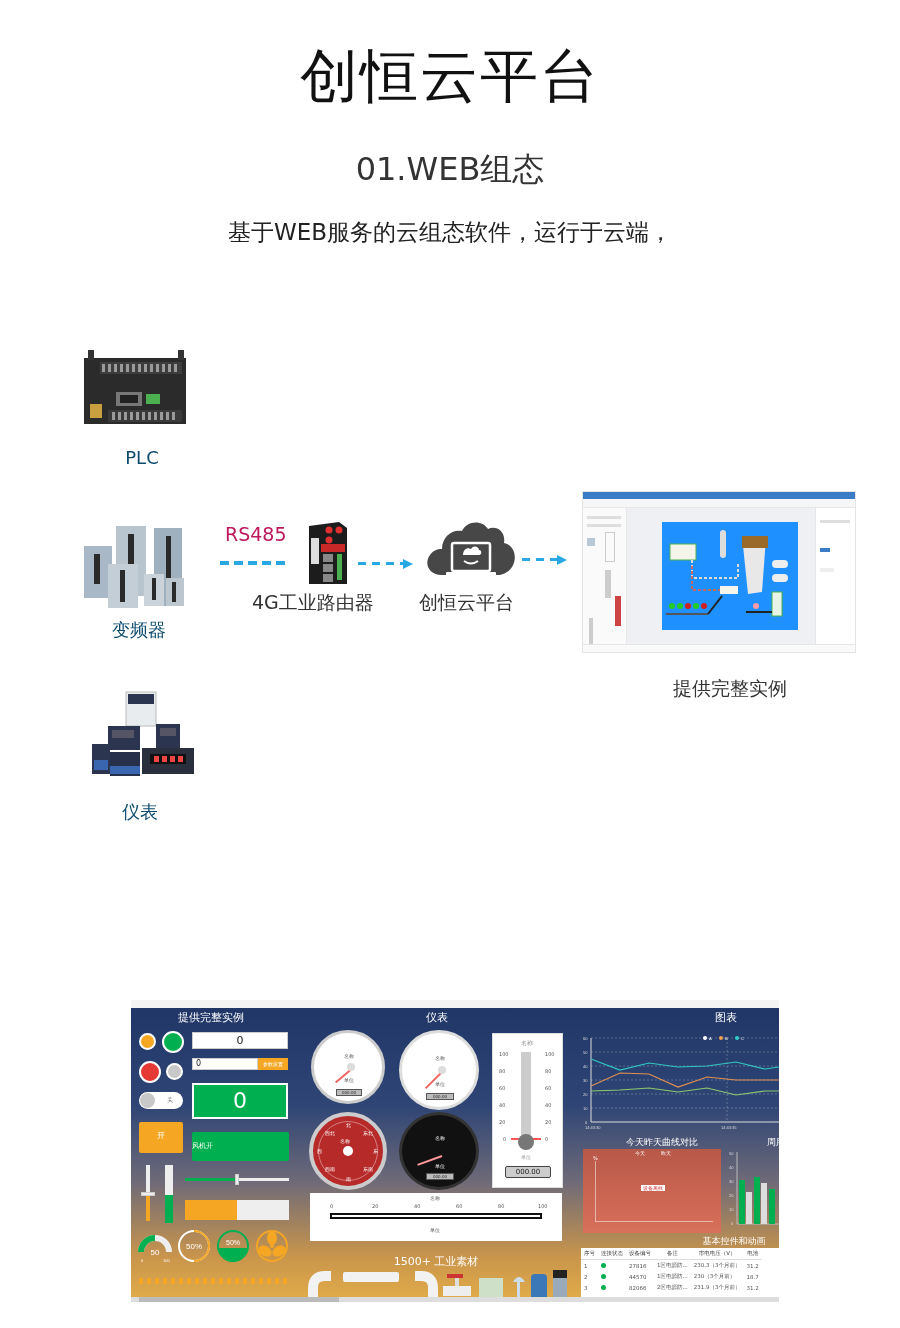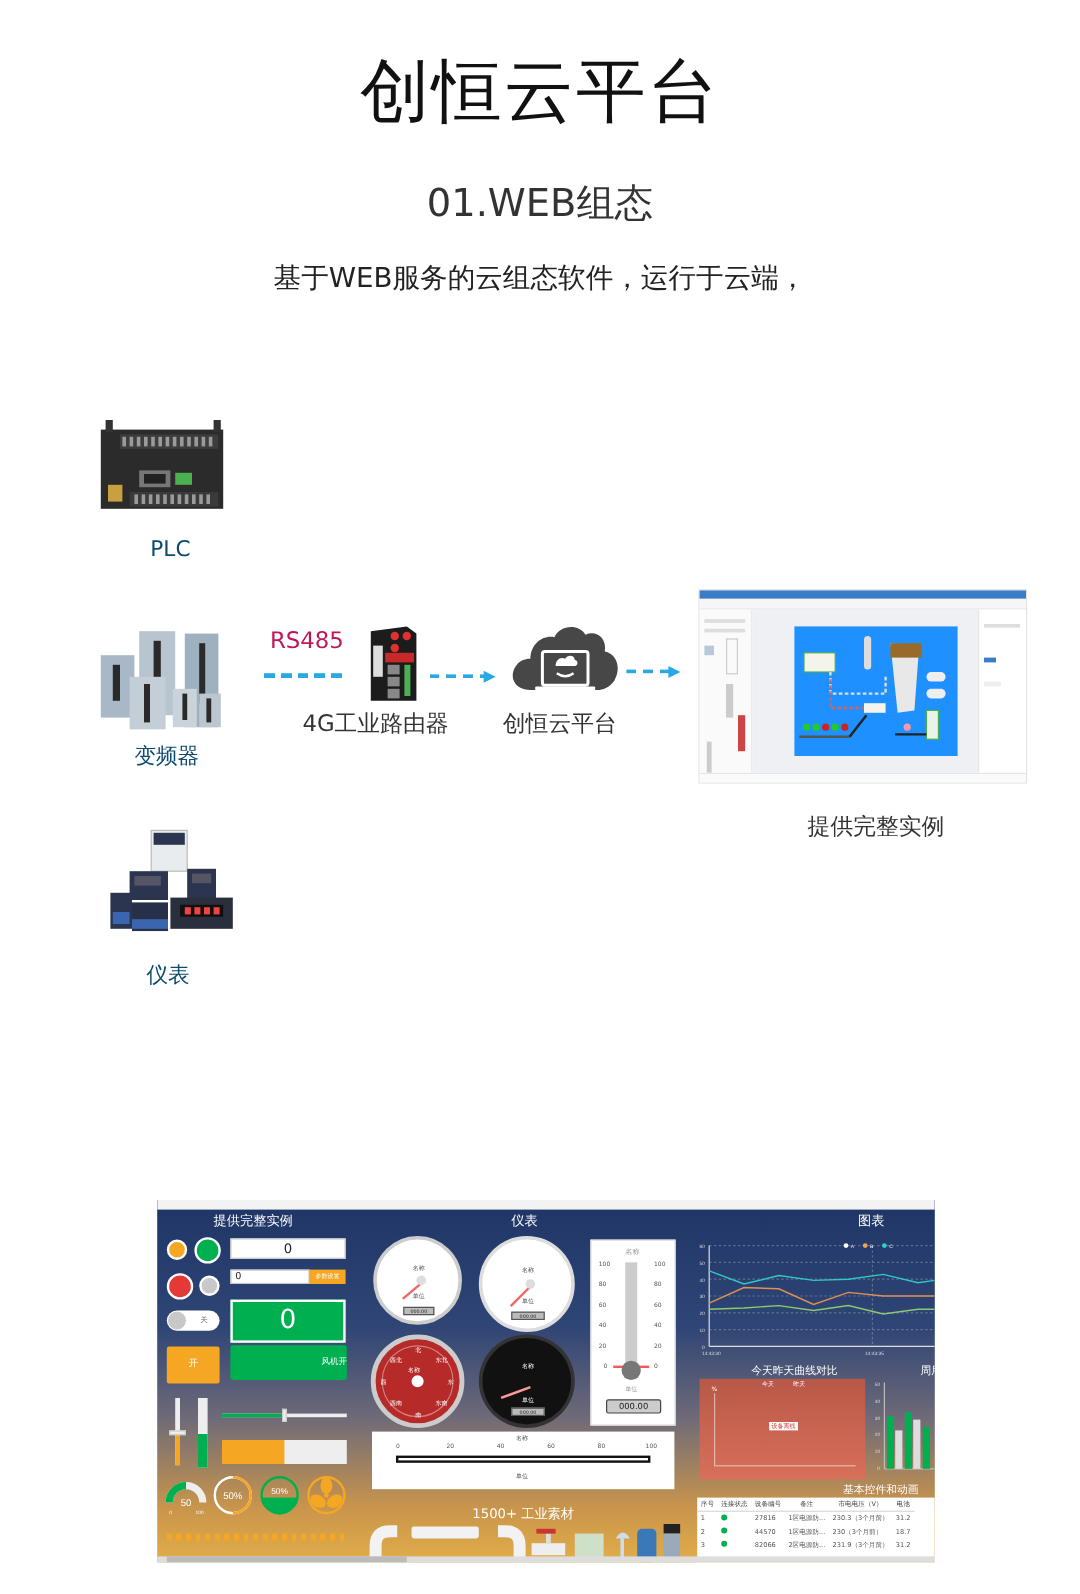--- a/index.html
+++ b/index.html
@@ -219,21 +219,21 @@
   <div class="abs" style="left:8px;top:92px;width:44px;height:17px;background:#fff;border-radius:9px">
     <div class="abs" style="left:1px;top:1px;width:15px;height:15px;border-radius:50%;background:#c8c8c8"></div>
     <div class="abs smalltxt" style="left:28px;top:4px;color:#666">关</div>
   </div>
   <div class="abs" style="left:8px;top:122px;width:44px;height:31px;background:#f5a623;border-radius:2px;color:#fff;font-size:8px;text-align:center;line-height:28px">开</div>
 
   <div class="abs box" style="left:61px;top:32px;width:96px;height:17px;font-size:11px;text-align:center;line-height:15px">0</div>
   <div class="abs box" style="left:61px;top:58px;width:66px;height:12px;font-size:8px;padding-left:3px;line-height:10px">0</div>
   <div class="abs" style="left:127px;top:58px;width:30px;height:12px;background:#f5a623;color:#fff;font-size:5px;text-align:center;line-height:12px">参数设置</div>
   <div class="abs" style="left:61px;top:83px;width:96px;height:36px;background:#00b050;border:2px solid #fff;color:#fff;font-size:22px;text-align:center;line-height:32px">0</div>
-  <div class="abs" style="left:61px;top:121px;width:97px;height:29px;background:#00b050;border-radius:2px;color:#fff;font-size:7px;text-align:right;line-height:29px">风机开</div>
+  <div class="abs" style="left:61px;top:132px;width:97px;height:29px;background:#00b050;border-radius:2px;color:#fff;font-size:7px;text-align:left;line-height:29px">风机开</div>
 
   <div class="abs" style="left:15px;top:165px;width:4px;height:56px;background:#eee">
     <div class="abs" style="left:0;top:30px;width:4px;height:26px;background:#f5a623"></div>
     <div class="abs" style="left:-5px;top:27px;width:14px;height:4px;background:#eee;border:1px solid #ccc"></div>
   </div>
   <div class="abs" style="left:34px;top:165px;width:8px;height:58px;background:#eee">
     <div class="abs" style="left:0;top:30px;width:8px;height:28px;background:#00b050"></div>
   </div>
   <div class="abs" style="left:54px;top:178px;width:104px;height:3px;background:#eee">
     <div class="abs" style="left:0;top:0;width:52px;height:3px;background:#00b050"></div>

